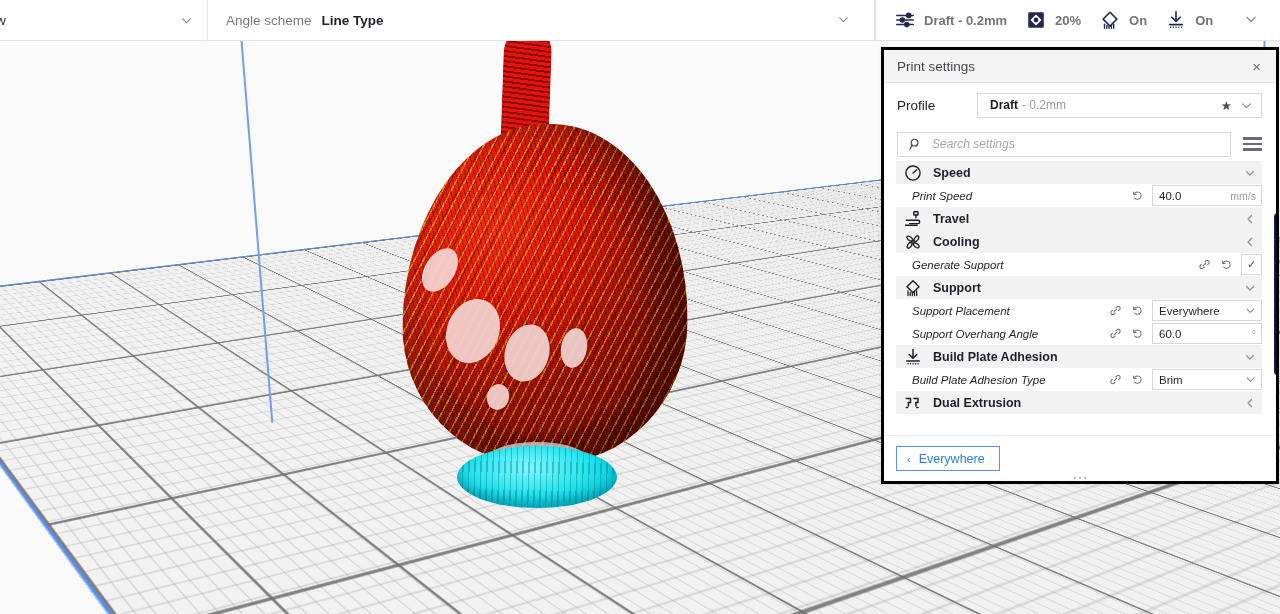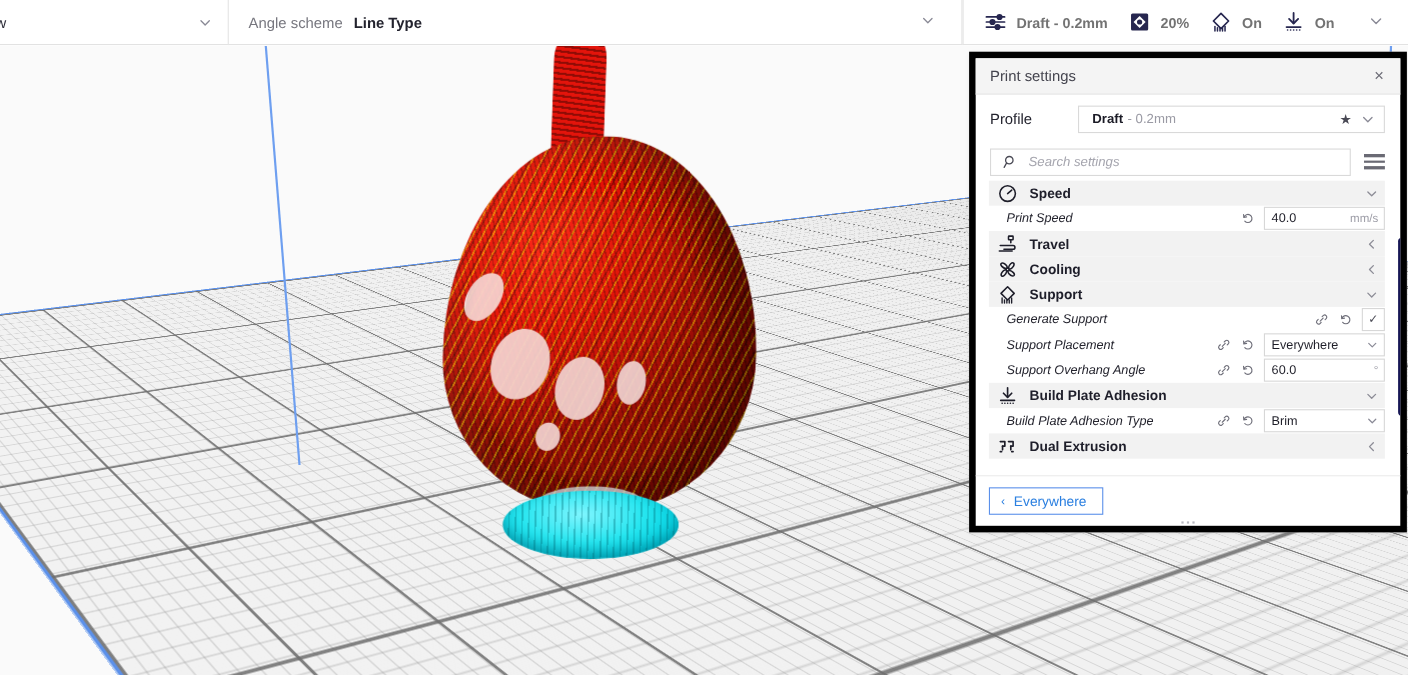--- a/index.html
+++ b/index.html
@@ -173,21 +173,21 @@
   .tb-item .txt { font-size: 13px; }
   .tb-icon { width: 22px; height: 22px; display: block; }
   #tb-chev { margin-left: auto; margin-right: 16px; }
 
   
   #panel {
     position: absolute;
     left: 881px; top: 47px;
     width: 398px; height: 437px;
     background: #ffffff;
-    border: 6px solid #000000;
+    border: 3px solid #000000;
     box-shadow: 0 1px 4px rgba(0,0,0,.07);
     display: flex; flex-direction: column;
   }
   #panel-header {
     height: 33px;
     background: #f4f4f4;
     border-bottom: 1px solid #e6e6e6;
     display: flex; align-items: center;
     padding: 0 10px 0 13px;
   }
@@ -519,58 +519,58 @@
         </svg>
       </span>
       <span class="cat-label">Cooling</span>
       <span class="cat-arrow">
         <svg style="width:12px;height:12px;display:block" viewBox="0 0 24 24" fill="none" stroke="#8d8d97" stroke-width="2.4" stroke-linecap="round" stroke-linejoin="round">
             <polyline points="15,5 8,12 15,19"></polyline>
           </svg>
       </span>
     </div>
 
+    <div class="row setting">
+      <span class="set-label">Generate Support</span>
+      <span class="set-ctrl">
+        <span class="link-ico">
+          <svg style="width:13px;height:13px;display:block" viewBox="0 0 24 24" fill="none" stroke="#6e6e79" stroke-width="1.9" stroke-linecap="round">
+              <path d="M9.5 14.5 L14.5 9.5"></path>
+              <path d="M12.8 7.2 L15 5 a3.6 3.6 0 0 1 5 5 l-2.2 2.2"></path>
+              <path d="M11.2 16.8 L9 19 a3.6 3.6 0 0 1-5-5 l2.2-2.2"></path>
+            </svg>
+        </span>
+        <span class="reset-ico">
+          <svg style="width:13px;height:13px;display:block" viewBox="0 0 24 24" fill="none" stroke="#6e6e79" stroke-width="1.9" stroke-linecap="round">
+              <path d="M5.5 10 a6.8 6.8 0 1 1 1.2 6.6"></path>
+              <polyline points="9.8,9.6 5.2,10.3 4.6,5.6"></polyline>
+            </svg>
+        </span>
+        <span class="checkfield">✓</span>
+      </span>
+    </div>
+
     <div class="row cat">
       <span class="cat-icon">
         <svg style="width:20px;height:20px;display:block" viewBox="0 0 24 24" fill="none" stroke="#1e1e2a" stroke-width="1.7" stroke-linejoin="round">
           <path d="M12 3.2 L19.2 10.4 L12 17.6 L4.8 10.4 Z"></path>
           <g stroke-width="1.5" stroke-linecap="round">
             <line x1="6" y1="15.5" x2="6" y2="21"></line>
               <line x1="8.6" y1="17.5" x2="8.6" y2="21"></line>
             <line x1="11.2" y1="17.5" x2="11.2" y2="21"></line>
               <line x1="13.8" y1="17.5" x2="13.8" y2="21"></line>
             <line x1="16.4" y1="15.5" x2="16.4" y2="21"></line>
           </g>
         </svg>
       </span>
       <span class="cat-label">Support</span>
       <span class="cat-arrow">
         <svg style="width:12px;height:12px;display:block" viewBox="0 0 24 24" fill="none" stroke="#8d8d97" stroke-width="2.4" stroke-linecap="round" stroke-linejoin="round">
             <polyline points="5,9 12,16 19,9"></polyline>
           </svg>
-      </span>
-    </div>
-
-    <div class="row setting">
-      <span class="set-label">Generate Support</span>
-      <span class="set-ctrl">
-        <span class="link-ico">
-          <svg style="width:13px;height:13px;display:block" viewBox="0 0 24 24" fill="none" stroke="#6e6e79" stroke-width="1.9" stroke-linecap="round">
-              <path d="M9.5 14.5 L14.5 9.5"></path>
-              <path d="M12.8 7.2 L15 5 a3.6 3.6 0 0 1 5 5 l-2.2 2.2"></path>
-              <path d="M11.2 16.8 L9 19 a3.6 3.6 0 0 1-5-5 l2.2-2.2"></path>
-            </svg>
-        </span>
-        <span class="reset-ico">
-          <svg style="width:13px;height:13px;display:block" viewBox="0 0 24 24" fill="none" stroke="#6e6e79" stroke-width="1.9" stroke-linecap="round">
-              <path d="M5.5 10 a6.8 6.8 0 1 1 1.2 6.6"></path>
-              <polyline points="9.8,9.6 5.2,10.3 4.6,5.6"></polyline>
-            </svg>
-        </span>
-        <span class="checkfield">✓</span>
       </span>
     </div>
 
     <div class="row setting">
       <span class="set-label">Support Placement</span>
       <span class="set-ctrl">
         <span class="link-ico">
           <svg style="width:13px;height:13px;display:block" viewBox="0 0 24 24" fill="none" stroke="#6e6e79" stroke-width="1.9" stroke-linecap="round">
               <path d="M9.5 14.5 L14.5 9.5"></path>
               <path d="M12.8 7.2 L15 5 a3.6 3.6 0 0 1 5 5 l-2.2 2.2"></path>

